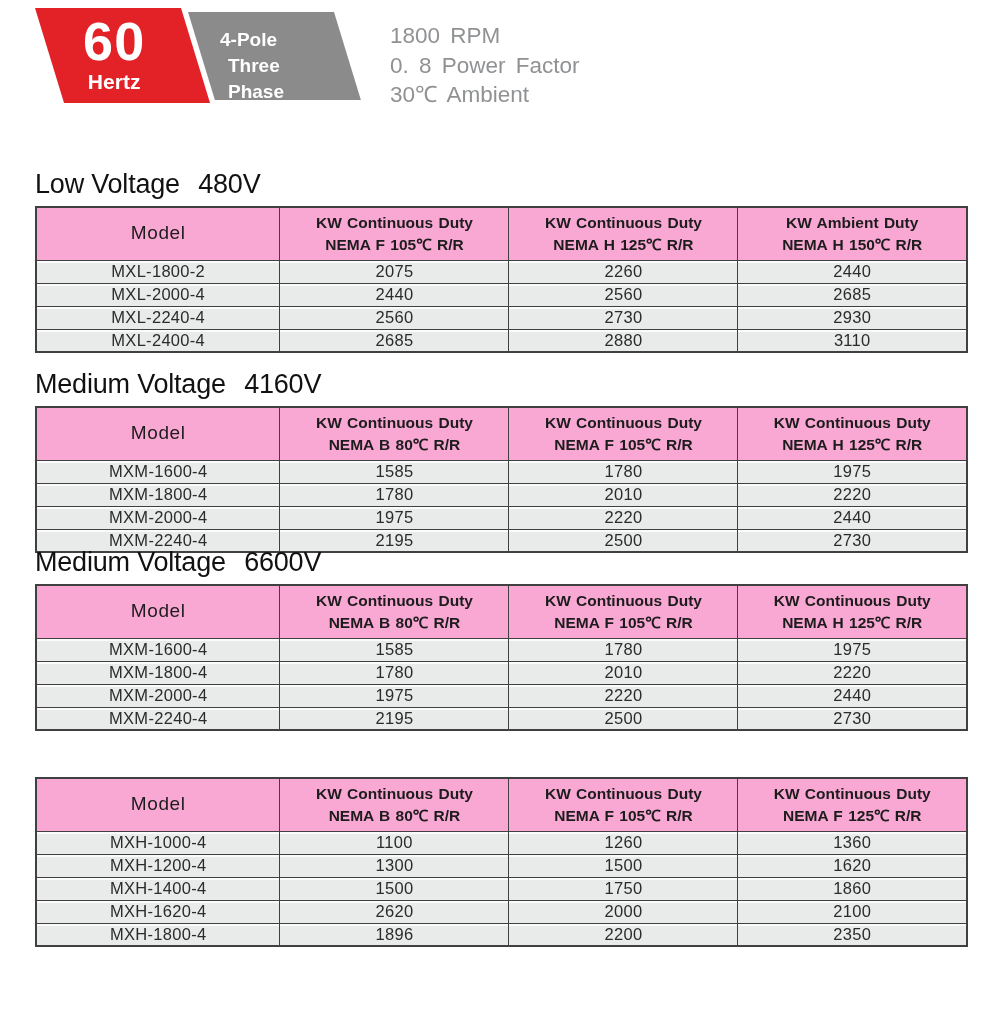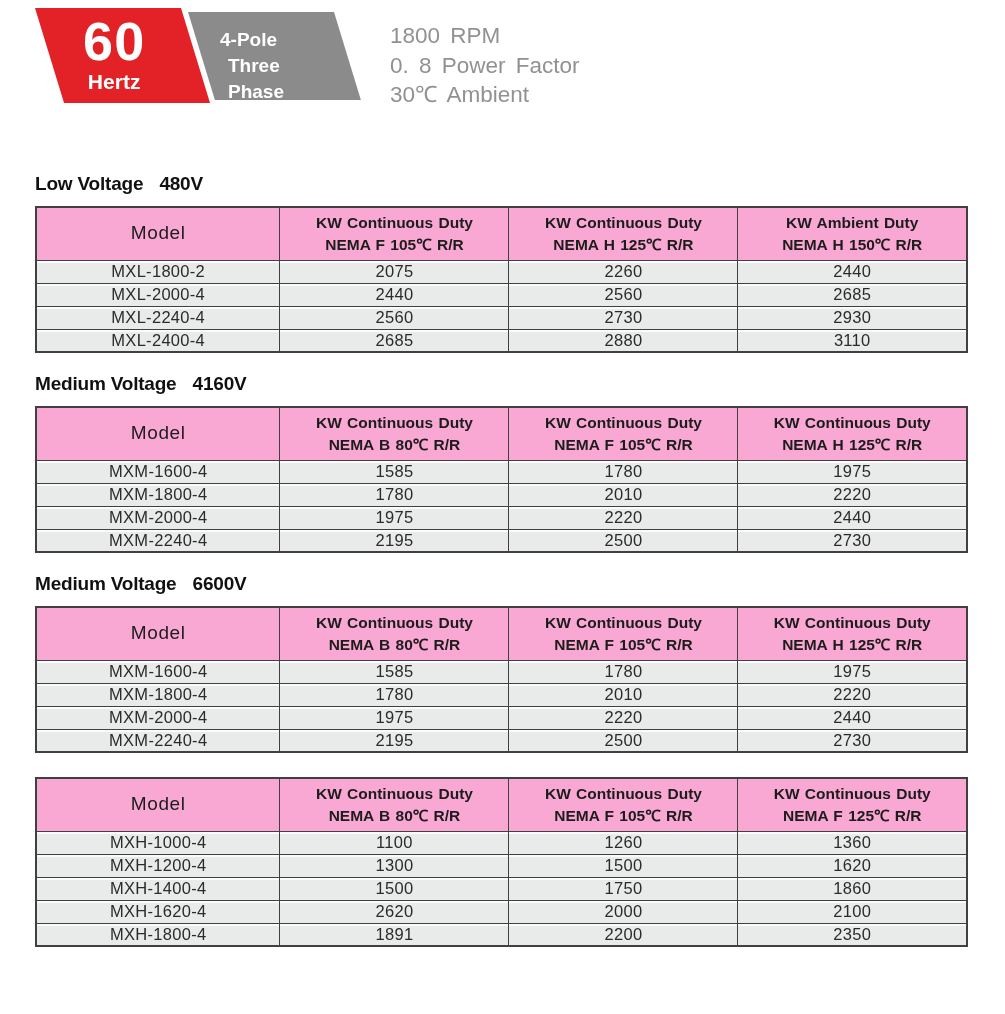--- a/index.html
+++ b/index.html
@@ -24,23 +24,23 @@
   .phase-line { display:block; margin-left:8px; }
 
   
   .specs {
     position:absolute; left:390px; top:21px;
     color:#8f9193; font-size:22.5px; line-height:29.5px; word-spacing:4px;
   }
 
   
   .spec-section { position:absolute; left:35px; width:933px; }
-  .sec1 { top:172px; } .sec2 { top:372px; } .sec3 { top:572px; } .sec4 { top:777px; }
+  .sec1 { top:172px; } .sec2 { top:372px; } .sec3 { top:550px; } .sec4 { top:777px; }
   .sec-title {
-    font-size:19px; font-weight:bold; color:#111111;
+    font-size:27px; font-weight:normal; color:#111111;
     line-height:24px; margin-bottom:10px; letter-spacing:-0.2px;
   }
   .sec-title .volt { margin-left:11px; }
 
   
   table.spec-table {
     width:100%; border-collapse:collapse; table-layout:fixed;
     border:2.5px solid #404040;
   }
   .spec-table th, .spec-table td { border:1.7px solid #404040; text-align:center; }
@@ -275,21 +275,21 @@
             <td>1860</td>
           </tr>
           <tr>
             <td>MXH-1620-4</td>
             <td>2620</td>
             <td>2000</td>
             <td>2100</td>
           </tr>
           <tr>
             <td>MXH-1800-4</td>
-            <td>1891</td>
+            <td>1896</td>
             <td>2200</td>
             <td>2350</td>
           </tr>
         </tbody>
     </table>
   </div>
 
 </div>
 
 </body></html>

